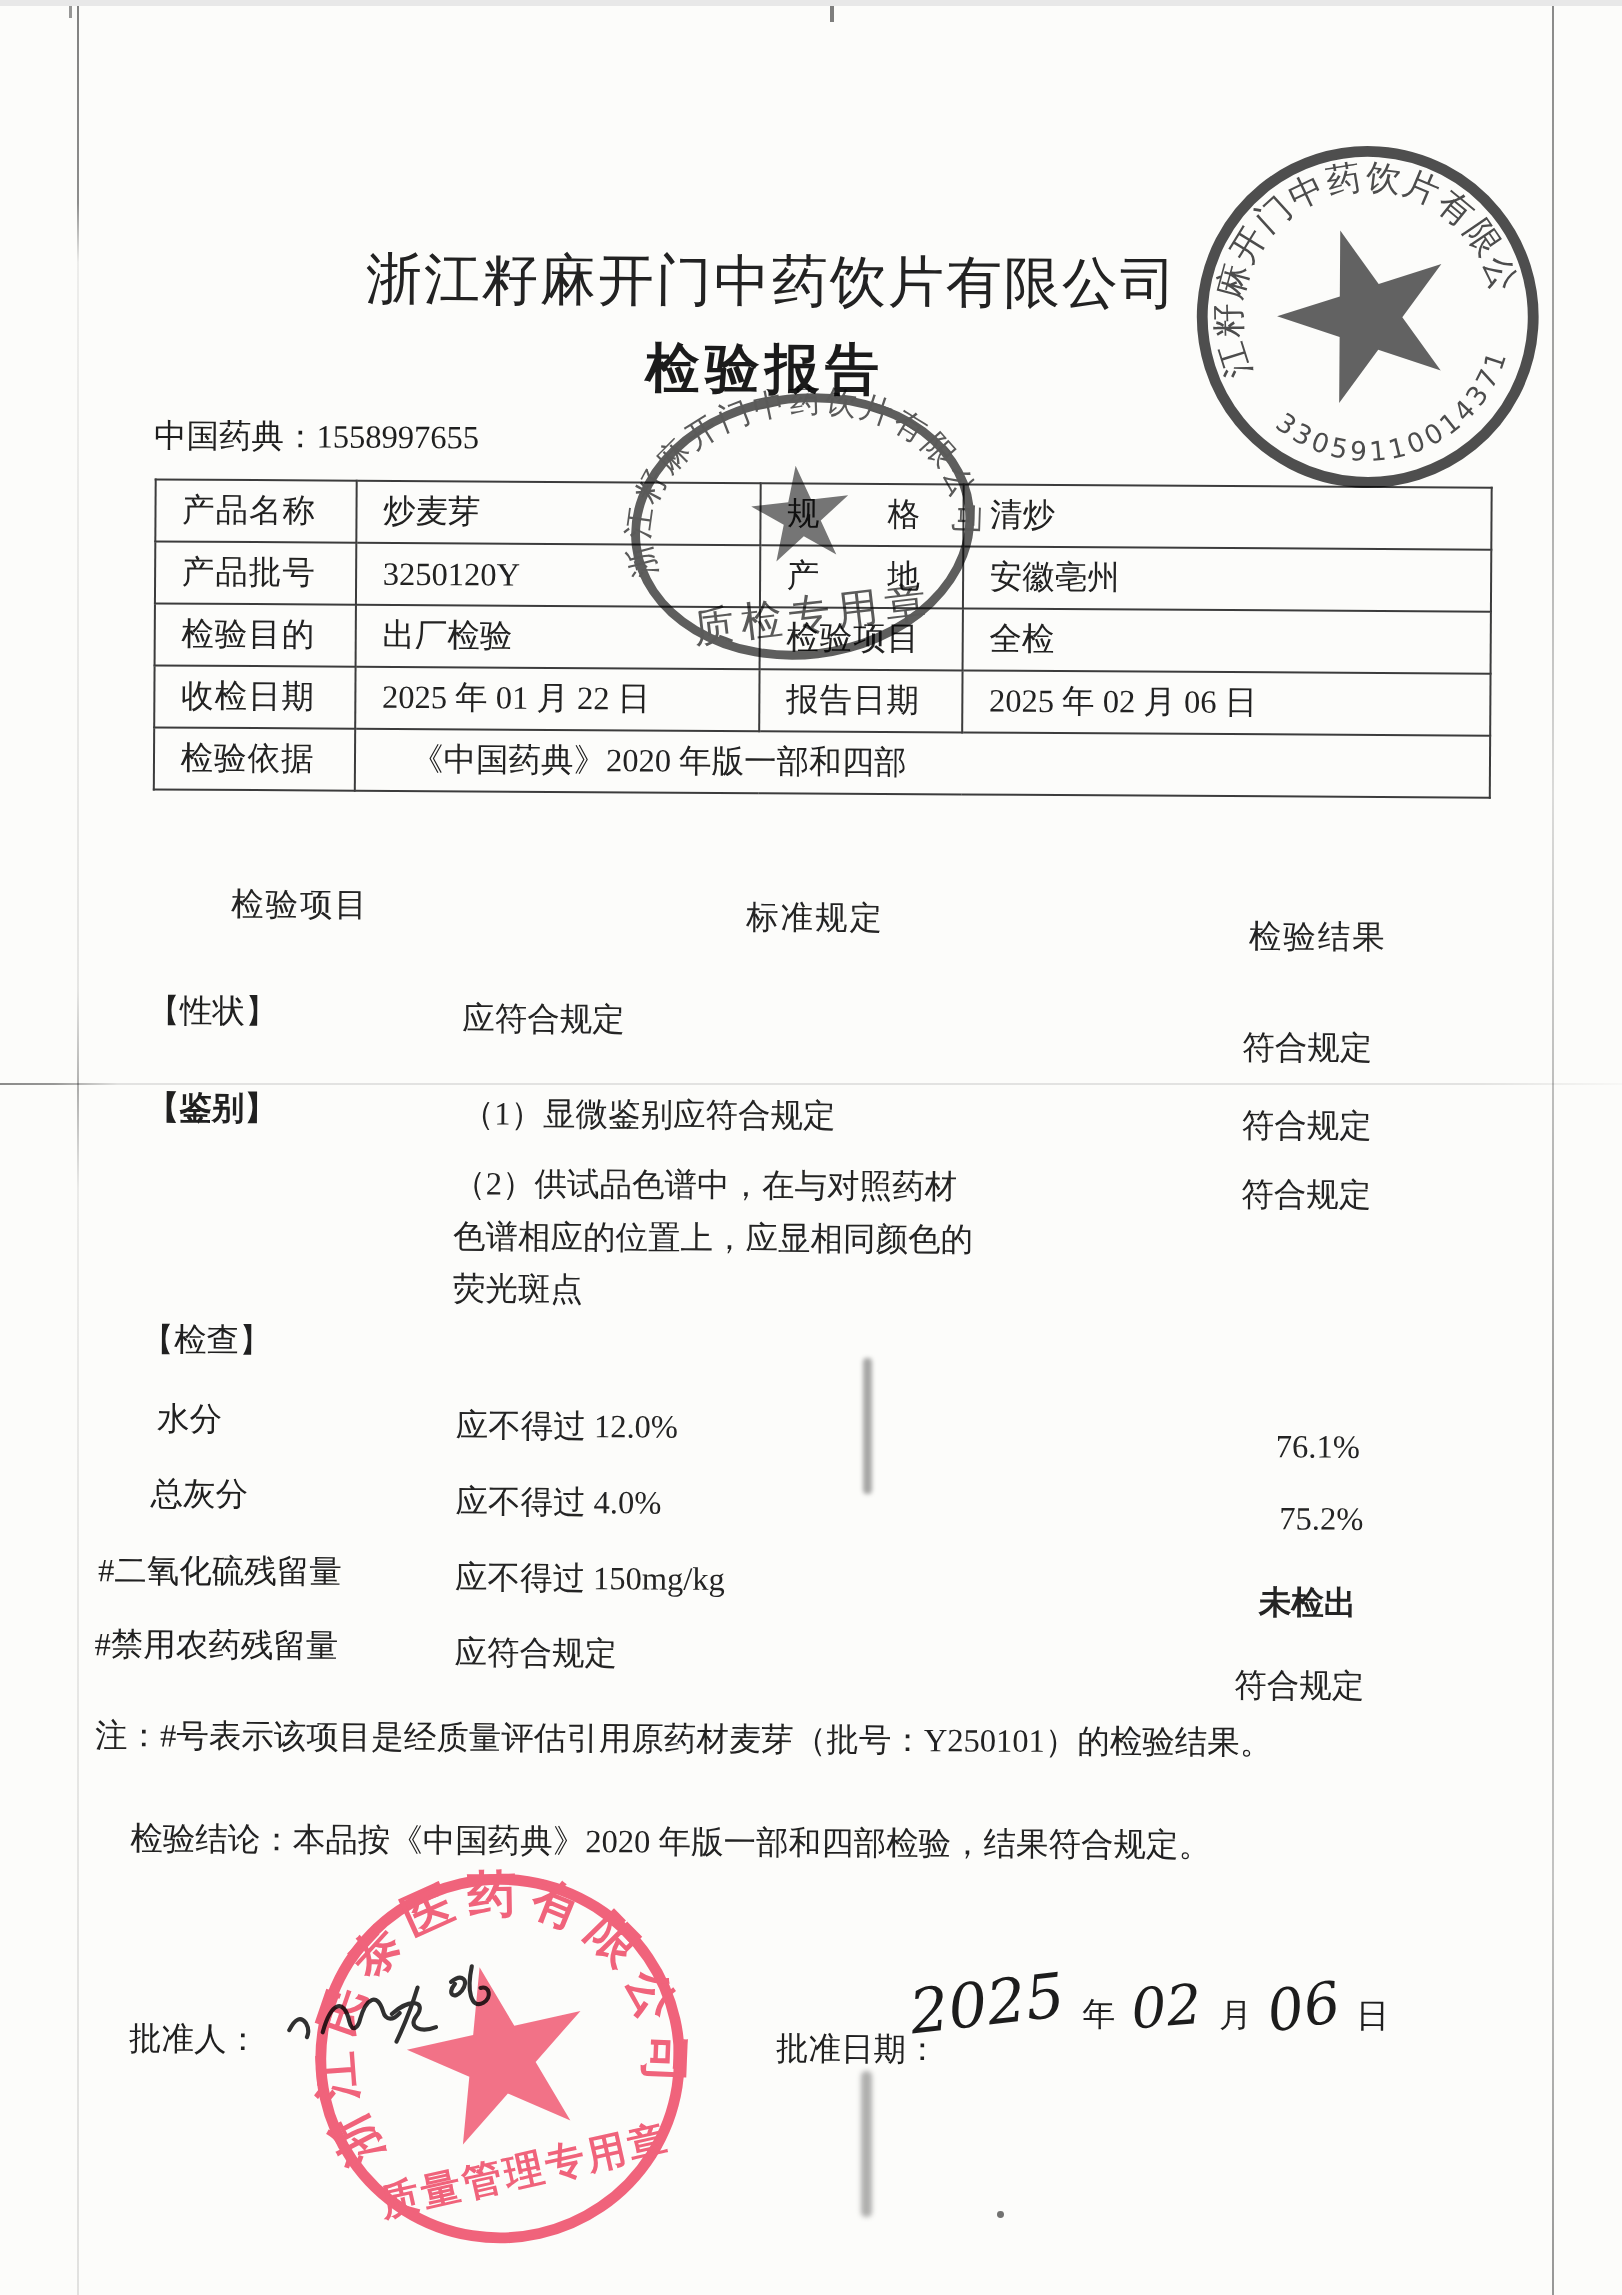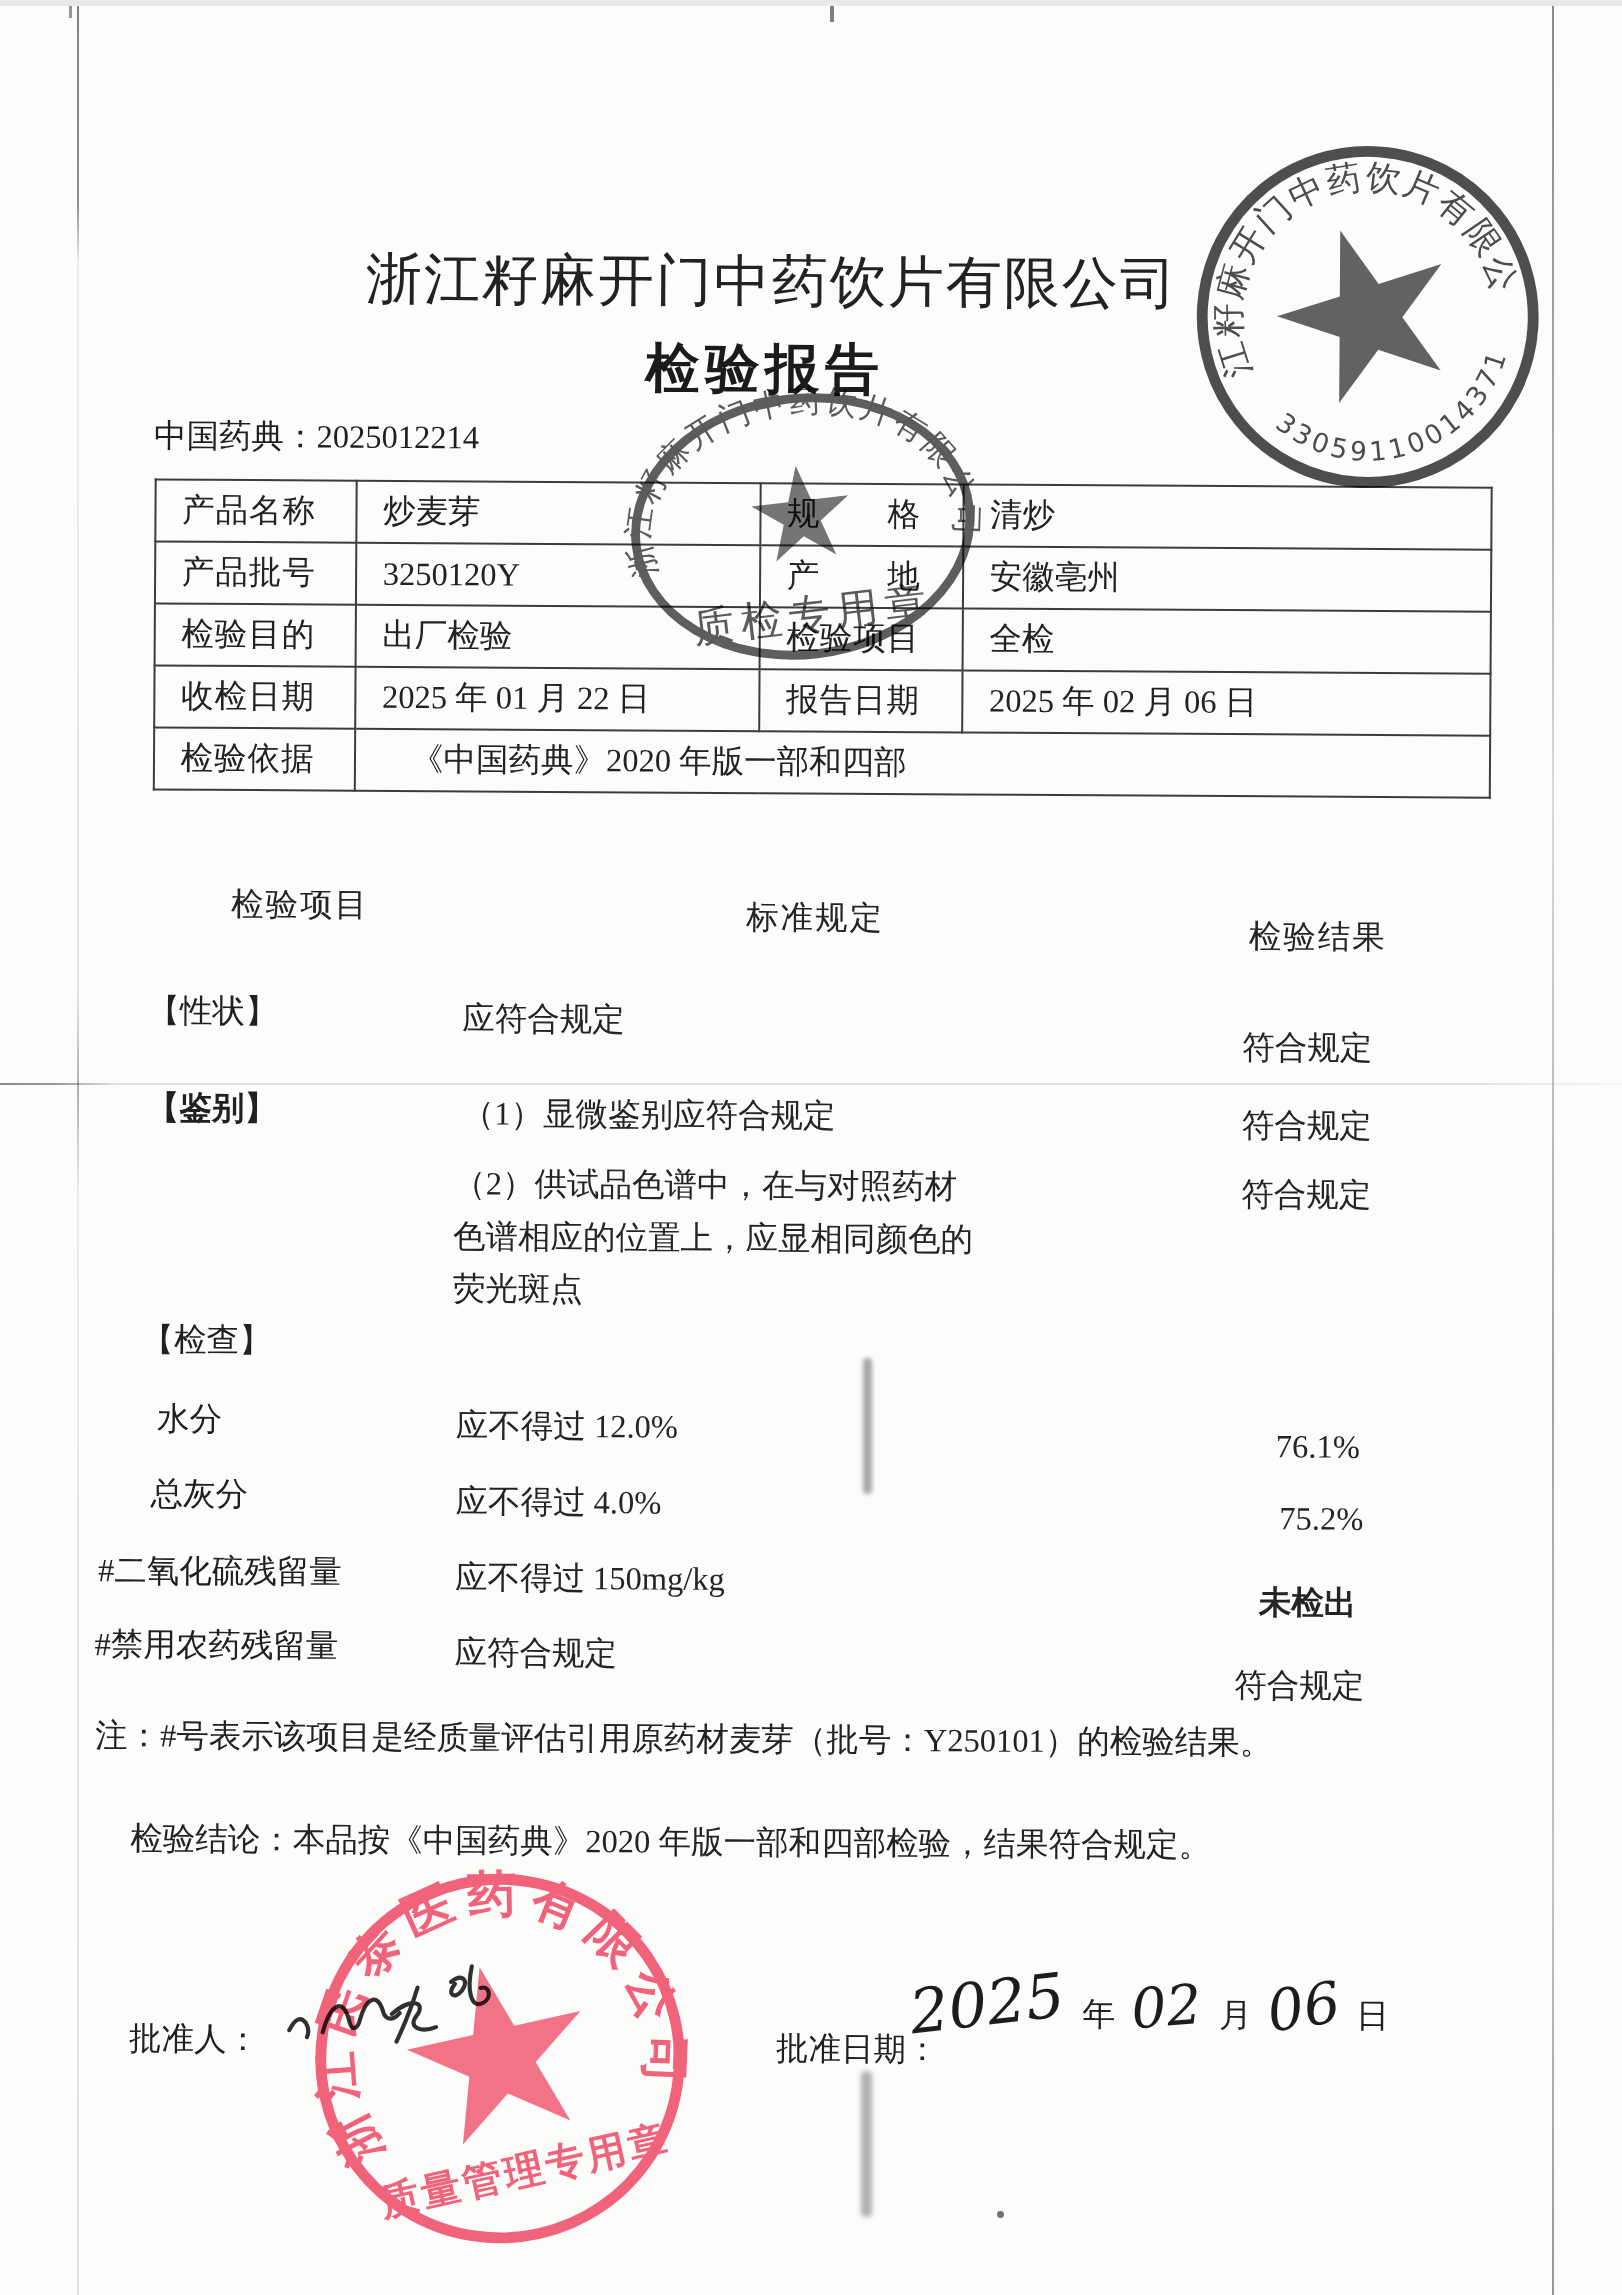--- a/index.html
+++ b/index.html
@@ -34,21 +34,21 @@
   .artifact{position:absolute;pointer-events:none;}
 </style>
 </head>
 <body>
 
 <div class="page">
 <div class="content">
 
   <div class="abs company-title" style="left:362px;top:238px;">浙江籽麻开门中药饮片有限公司</div>
   <div class="abs doc-title" style="left:642px;top:327px;">检验报告</div>
-  <div class="abs report-no" style="left:151px;top:412px;"><span>中国药典：</span><span>2025012214</span></div>
+  <div class="abs report-no" style="left:151px;top:412px;"><span>中国药典：</span><span>1558997655</span></div>
 
   <table class="info" style="position:absolute;left:152px;top:476px;width:1336px;">
     <colgroup>
           <col style="width:201px">
           <col style="width:404px">
           <col style="width:203px">
           <col style="width:528px">
         </colgroup>
     <tbody>
           <tr>

